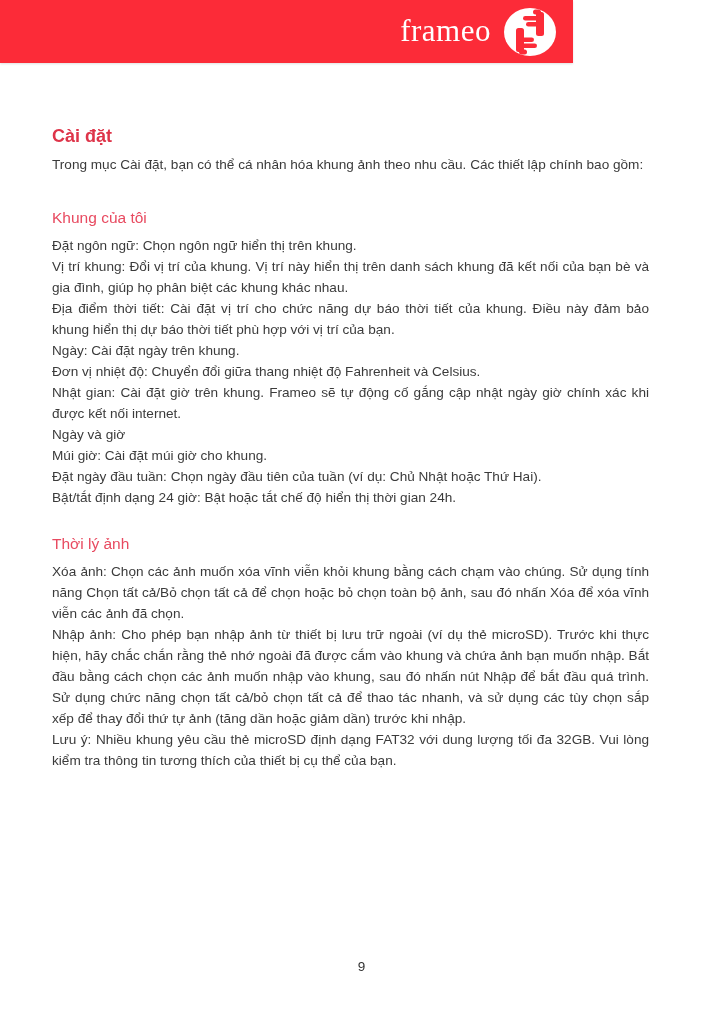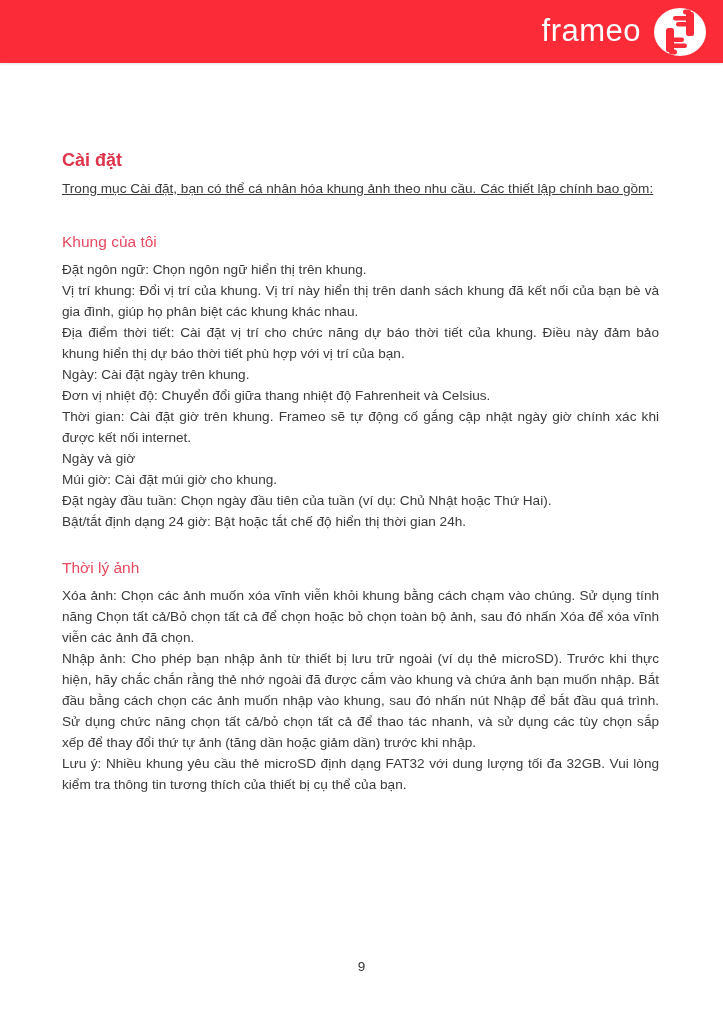--- a/index.html
+++ b/index.html
@@ -15,49 +15,48 @@
     width:723px;height:1024px;
     font-family:"Liberation Sans","DejaVu Sans",sans-serif;
     position:relative;overflow:hidden;
   }
   .page{
     width:723px;height:1024px;background:var(--page-bg);
     position:relative;
   }
   
   .topbar{
-    position:absolute;top:0;left:0;width:723px;height:63px;
+    position:absolute;top:0;left:0;width:573px;height:63px;
     background:var(--header-bar);
     display:flex;align-items:center;justify-content:flex-end;
     padding-right:16px;
     box-shadow:0 1px 2px rgba(0,0,0,0.12);
+    font-family:Liberation Serif, serif;
   }
   .logo{display:flex;align-items:center;gap:12px;}
   .logo-text{
     color:#fff;font-size:31px;font-weight:500;letter-spacing:.5px;
     line-height:1;position:relative;top:-1px;
   }
   .logo-badge{display:block;}
   
   .content{
-    position:absolute;top:63px;left:62px;width:597px;
+    position:absolute;top:63px;left:52px;width:597px;
     color:var(--body-text);
-    margin-top:24px;
   }
   h1.doc-title{
     margin-top:62px;
     color:var(--title);
     font-size:18px;font-weight:700;
     line-height:22px;
   }
   p.intro{
     margin-top:7px;
     font-size:13.6px;line-height:21px;
     text-align:justify;
-    text-decoration:underline;
   }
   section.sec1{margin-top:33px;}
   section.sec2{margin-top:26px;}
   h2.sec-heading{
     color:var(--section-heading);
     font-size:15.5px;font-weight:400;
     line-height:20px;
     margin-bottom:7px;
   }
   .sec p{
@@ -103,21 +102,21 @@
 
     <p class="intro">Trong mục Cài đặt, bạn có thể cá nhân hóa khung ảnh theo nhu cầu. Các thiết lập chính bao gồm:</p>
 
     <section class="sec sec1">
       <h2 class="sec-heading">Khung của tôi</h2>
       <p>Đặt ngôn ngữ: Chọn ngôn ngữ hiển thị trên khung.</p>
       <p>Vị trí khung: Đổi vị trí của khung. Vị trí này hiển thị trên danh sách khung đã kết nối của bạn bè và gia đình, giúp họ phân biệt các khung khác nhau.</p>
       <p>Địa điểm thời tiết: Cài đặt vị trí cho chức năng dự báo thời tiết của khung. Điều này đảm bảo khung hiển thị dự báo thời tiết phù hợp với vị trí của bạn.</p>
       <p>Ngày: Cài đặt ngày trên khung.</p>
       <p>Đơn vị nhiệt độ: Chuyển đổi giữa thang nhiệt độ Fahrenheit và Celsius.</p>
-      <p>Thời gian: Cài đặt giờ trên khung. Frameo sẽ tự động cố gắng cập nhật ngày giờ chính xác khi được kết nối internet.</p>
+      <p>Nhật gian: Cài đặt giờ trên khung. Frameo sẽ tự động cố gắng cập nhật ngày giờ chính xác khi được kết nối internet.</p>
       <p>Ngày và giờ</p>
       <p>Múi giờ: Cài đặt múi giờ cho khung.</p>
       <p>Đặt ngày đầu tuần: Chọn ngày đầu tiên của tuần (ví dụ: Chủ Nhật hoặc Thứ Hai).</p>
       <p>Bật/tắt định dạng 24 giờ: Bật hoặc tắt chế độ hiển thị thời gian 24h.</p>
     </section>
 
     <section class="sec sec2">
       <h2 class="sec-heading">Thời lý ảnh</h2>
       <p>Xóa ảnh: Chọn các ảnh muốn xóa vĩnh viễn khỏi khung bằng cách chạm vào chúng. Sử dụng tính năng Chọn tất cả/Bỏ chọn tất cả để chọn hoặc bỏ chọn toàn bộ ảnh, sau đó nhấn Xóa để xóa vĩnh viễn các ảnh đã chọn.</p>
       <p>Nhập ảnh: Cho phép bạn nhập ảnh từ thiết bị lưu trữ ngoài (ví dụ thẻ microSD). Trước khi thực hiện, hãy chắc chắn rằng thẻ nhớ ngoài đã được cắm vào khung và chứa ảnh bạn muốn nhập. Bắt đầu bằng cách chọn các ảnh muốn nhập vào khung, sau đó nhấn nút Nhập để bắt đầu quá trình. Sử dụng chức năng chọn tất cả/bỏ chọn tất cả để thao tác nhanh, và sử dụng các tùy chọn sắp xếp để thay đổi thứ tự ảnh (tăng dần hoặc giảm dần) trước khi nhập.</p>

